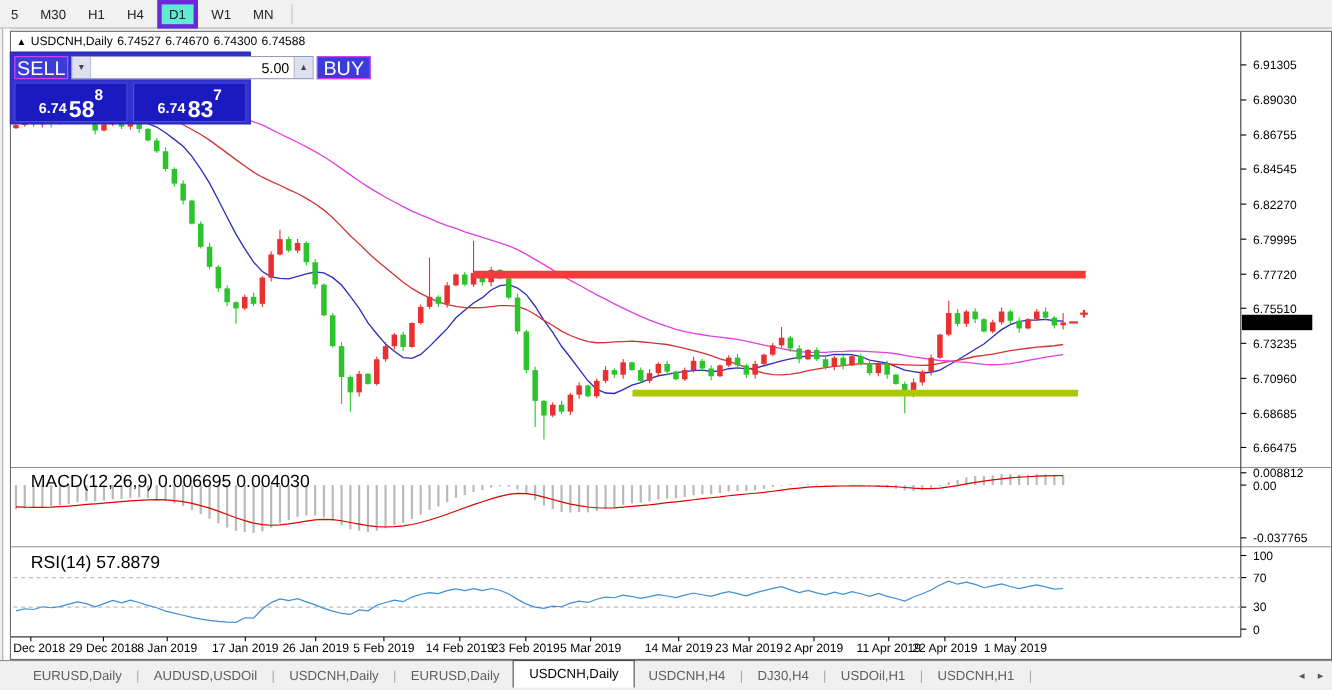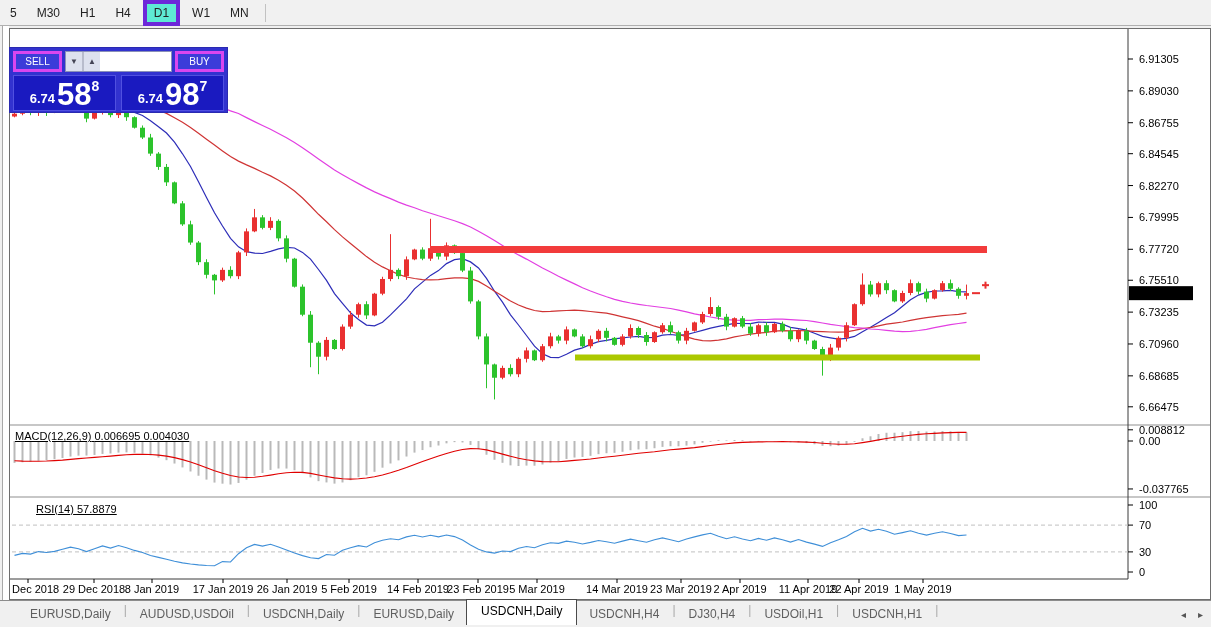--- a/index.html
+++ b/index.html
@@ -13,40 +13,40 @@
   .tb-sep{width:1px;height:18px;background:#c2c2c2;margin-left:6px;}
   .left-strip{position:absolute;left:2px;top:26px;width:6px;height:574px;background:#fff;border-left:1px solid #a8a8a8;}
   
   .chart-window{position:absolute;left:9px;top:28px;width:1202px;height:572px;
                 background:#fff;border:1px solid #6e6e6e;box-sizing:border-box;}
   .chart-window svg{position:absolute;left:0;top:0;}
   svg text{font-family:"Liberation Sans",sans-serif;font-size:11px;fill:#000;}
   .chart-title{position:absolute;left:5px;top:3px;font-size:11px;color:#000;white-space:nowrap;}
   .chart-title .tri{font-size:9px;margin-right:4px;}
   .chart-title span{margin-right:4px;}
-  .ind-label{position:absolute;left:5px;font-size:11px;color:#000;white-space:nowrap;text-decoration:underline;}
+  .ind-label{position:absolute;left:18px;font-size:16px;color:#000;white-space:nowrap;}
   .macd-label{top:401px;}
-  .rsi-label{top:474px;margin-left:21px;}
+  .rsi-label{top:474px;}
   
   .trade-panel{position:absolute;left:-1px;top:18px;width:219px;height:66px;background:#3232cf;
                border:1px solid #2a2ab0;box-sizing:border-box;padding:3px;color:#fff;}
   .tp-row1{display:flex;height:21px;gap:3px;}
-  .tp-btn{flex:0 0 49px;background:#3c3cd9;border:3px solid #d946ef;color:#fff;font-size:10px;
+  .tp-btn{flex:0 0 49px;background:#3c3cd9;border:1px solid #d946ef;color:#fff;font-size:18px;
           font-family:"Liberation Sans",sans-serif;padding:0;cursor:pointer;}
   .tp-spin{flex:1;display:flex;background:#fff;border:1px solid #8a90b8;box-sizing:border-box;}
   .spin-btn{width:17px;background:#dde1ee;border:none;border-right:1px solid #b8bccc;font-size:8px;
             color:#445;padding:0;cursor:pointer;line-height:1;}
   .spin-btn.up{border-right:none;border-left:1px solid #b8bccc;}
   .vol{flex:1;border:none;min-width:0;text-align:right;font-size:13px;padding:0 4px;outline:none;
        font-family:"Liberation Sans",sans-serif;color:#000;}
   .tp-row2{display:flex;gap:5px;margin-top:3px;height:36px;}
   .price-box{flex:1;background:#1a1ac0;border:1px solid #5050e0;display:flex;align-items:flex-end;
              justify-content:center;padding-bottom:1px;cursor:pointer;}
   .pp{font-size:13px;font-weight:bold;margin:0 2px 3px 0;}
-  .pb{font-size:31px;font-weight:bold;line-height:0.86;margin-top:24px;}
+  .pb{font-size:21px;font-weight:bold;line-height:0.86;margin-top:24px;}
   .ps{align-self:flex-start;font-size:14px;font-weight:bold;margin-top:2px;}
   
   .tabbar{position:absolute;left:0;top:600px;width:1211px;height:27px;background:#f0f0f0;
           border-top:1px solid #8c8c8c;display:flex;align-items:center;font-size:12px;color:#5f5f5f;
           padding-left:18px;box-sizing:border-box;}
   .tab{padding:4px 12px;cursor:pointer;white-space:nowrap;}
   .tab.active{background:#fff;border:1px solid #4a4a4a;border-bottom:none;color:#000;
               padding:4px 14px 6px 14px;margin-top:-4px;}
   .tab-sep{color:#a8a8a8;margin:0 1px;}
   .tab-scroll{margin-left:auto;display:flex;gap:12px;padding-right:8px;color:#555;font-size:10px;}
@@ -545,56 +545,60 @@
           <text x="730" y="564" text-anchor="middle">2 Apr 2019</text>
           <line x1="798" y1="550" x2="798" y2="554" stroke="#000"></line>
           <text x="798" y="564" text-anchor="middle">11 Apr 2019</text>
           <line x1="849" y1="550" x2="849" y2="554" stroke="#000"></line>
           <text x="849" y="564" text-anchor="middle">22 Apr 2019</text>
           <line x1="913" y1="550" x2="913" y2="554" stroke="#000"></line>
           <text x="913" y="564" text-anchor="middle">1 May 2019</text>
         </g>
       </svg>
 
+    <div class="chart-title">
+      <span class="tri">▲</span><span>USDCNH,Daily</span><span>6.74527</span><span>6.74670</span><span>6.74300</span><span>6.74588</span>
+    </div>
 
     <div class="ind-label macd-label">
       <span>MACD(12,26,9)</span>
       <span>0.006695 0.004030</span>
     </div>
     <div class="ind-label rsi-label">
       <span>RSI(14)</span>
       <span>57.8879</span>
     </div>
 
     <div class="trade-panel">
       <div class="tp-row1">
         <button class="tp-btn">SELL</button>
         <div class="tp-spin">
           <button class="spin-btn"><span>▼</span></button>
+          <input class="vol" value="5.00" style="">
           <button class="spin-btn up"><span>▲</span></button>
         </div>
         <button class="tp-btn">BUY</button>
       </div>
       <div class="tp-row2">
         <div class="price-box">
           <span class="pp">6.74</span>
             <span class="pb">58</span>
             <span class="ps">8</span>
         </div>
         <div class="price-box">
           <span class="pp">6.74</span>
-            <span class="pb">98</span>
+            <span class="pb">83</span>
             <span class="ps">7</span>
         </div>
       </div>
     </div>
   </div>
 
   <div class="tabbar">
-    <span id="tabs-host" style="display:flex;">
+    <span id="tabs-host" style="display:flex;align-items:center;">
         <span class="tab">EURUSD,Daily</span>
         <span class="tab-sep">|</span>
         <span class="tab">AUDUSD,USDOil</span>
         <span class="tab-sep">|</span>
         <span class="tab">USDCNH,Daily</span>
         <span class="tab-sep">|</span>
         <span class="tab">EURUSD,Daily</span>
         <span class="tab active">USDCNH,Daily</span>
         <span class="tab">USDCNH,H4</span>
         <span class="tab-sep">|</span>

